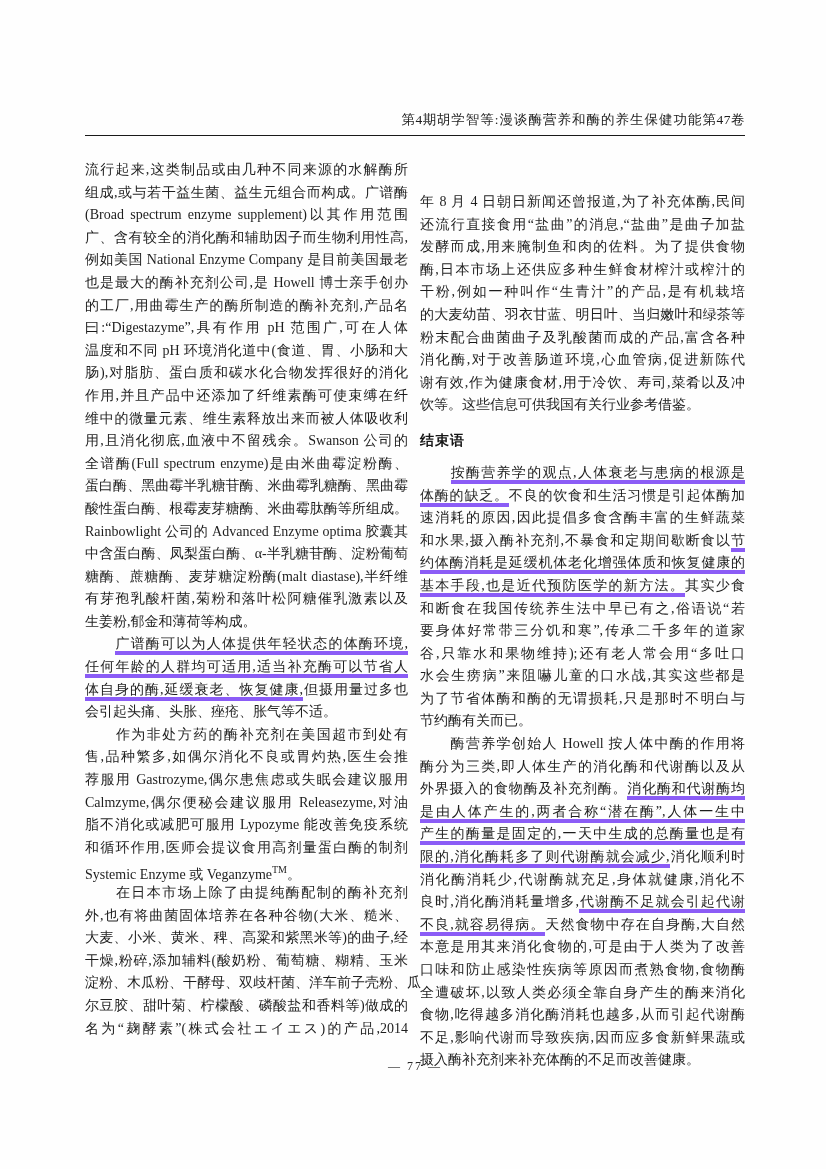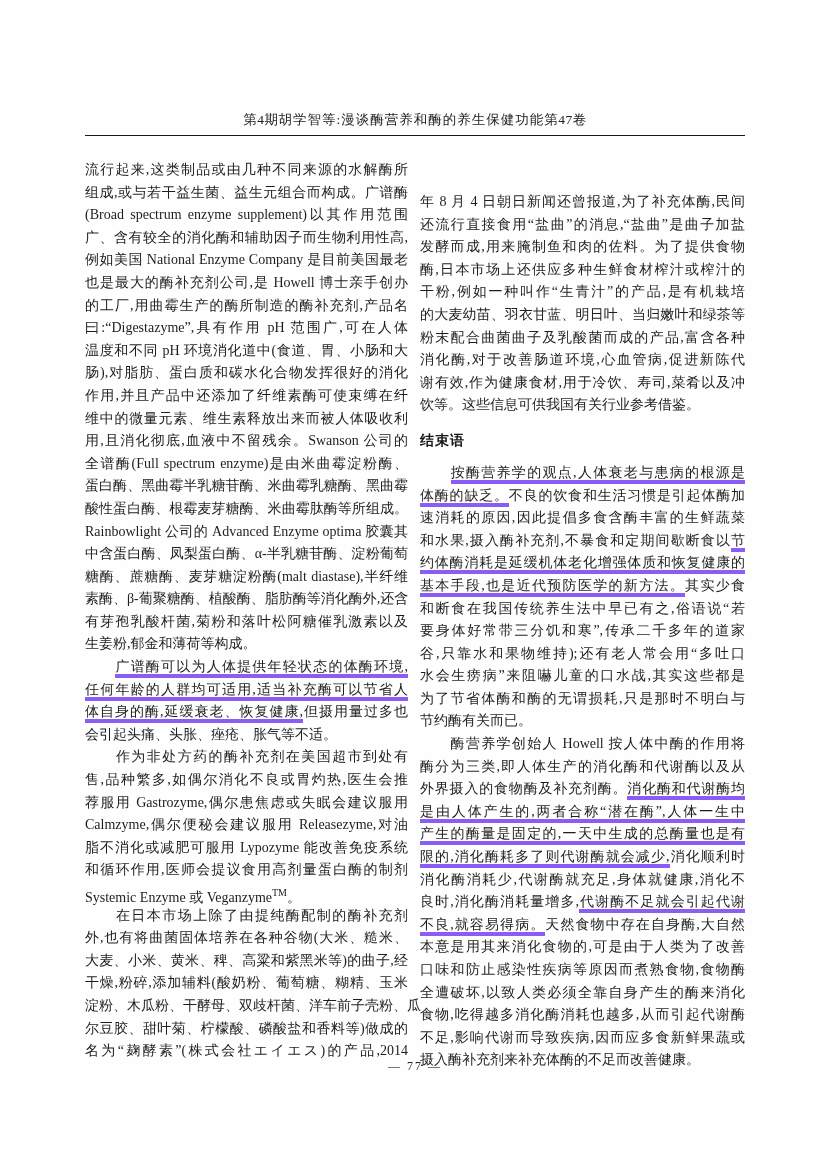--- a/index.html
+++ b/index.html
@@ -3,21 +3,21 @@
 <meta charset="utf-8">
 <style>
   html,body { margin:0; padding:0; }
   body {
     width:826px; height:1169px; background:#fefefe; overflow:hidden;
     font-family:"Liberation Serif", serif;
   }
   .page { position:relative; width:826px; height:1169px; color:#1d1d1d; }
   .header {
     position:absolute; top:111px; left:85px; width:660px;
-    display:flex; justify-content:center; align-items:baseline;
+    display:flex; justify-content:flex-end; align-items:baseline;
     font-size:13.5px; letter-spacing:0.5px;
   }
   .header .htitle { letter-spacing:1px; }
   .rule {
     position:absolute; top:135px; left:85px; width:660px;
     border-top:1.7px solid #1a1a1a;
   }
   .body-cols {
     position:absolute; top:149px; left:85px; width:660px;
     display:flex; gap:12px;
@@ -66,21 +66,20 @@
         <div class="line"><span>肠),对脂肪、蛋白质和碳水化合物发挥很好的消化</span></div>
         <div class="line"><span>作用,并且产品中还添加了纤维素酶可使束缚在纤</span></div>
         <div class="line"><span>维中的微量元素、维生素释放出来而被人体吸收利</span></div>
         <div class="line"><span>用,且消化彻底,血液中不留残余。Swanson 公司的</span></div>
         <div class="line"><span>全谱酶(Full spectrum enzyme)是由米曲霉淀粉酶、</span></div>
         <div class="line"><span>蛋白酶、黑曲霉半乳糖苷酶、米曲霉乳糖酶、黑曲霉</span></div>
         <div class="line"><span>酸性蛋白酶、根霉麦芽糖酶、米曲霉肽酶等所组成。</span></div>
         <div class="line"><span>Rainbowlight 公司的 Advanced Enzyme optima 胶囊其</span></div>
         <div class="line"><span>中含蛋白酶、凤梨蛋白酶、α-半乳糖苷酶、淀粉葡萄</span></div>
         <div class="line"><span>糖酶、蔗糖酶、麦芽糖淀粉酶(malt diastase),半纤维</span></div>
-        <div class="line"><span>素酶、β-葡聚糖酶、植酸酶、脂肪酶等消化酶外,还含</span></div>
         <div class="line"><span>有芽孢乳酸杆菌,菊粉和落叶松阿糖催乳激素以及</span></div>
         <div class="line last"><span>生姜粉,郁金和薄荷等构成。</span></div>
         <div class="line"><span>　　</span><span class="u">广谱酶可以为人体提供年轻状态的体酶环境,</span></div>
         <div class="line"><span class="u">任何年龄的人群均可适用,适当补充酶可以节省人</span></div>
         <div class="line"><span class="u">体自身的酶,延缓衰老、恢复健康,</span><span>但摄用量过多也</span></div>
         <div class="line last"><span>会引起头痛、头胀、痤疮、胀气等不适。</span></div>
         <div class="line"><span>　　作为非处方药的酶补充剂在美国超市到处有</span></div>
         <div class="line"><span>售,品种繁多,如偶尔消化不良或胃灼热,医生会推</span></div>
         <div class="line"><span>荐服用 Gastrozyme,偶尔患焦虑或失眠会建议服用</span></div>
         <div class="line"><span>Calmzyme,偶尔便秘会建议服用 Releasezyme,对油</span></div>

